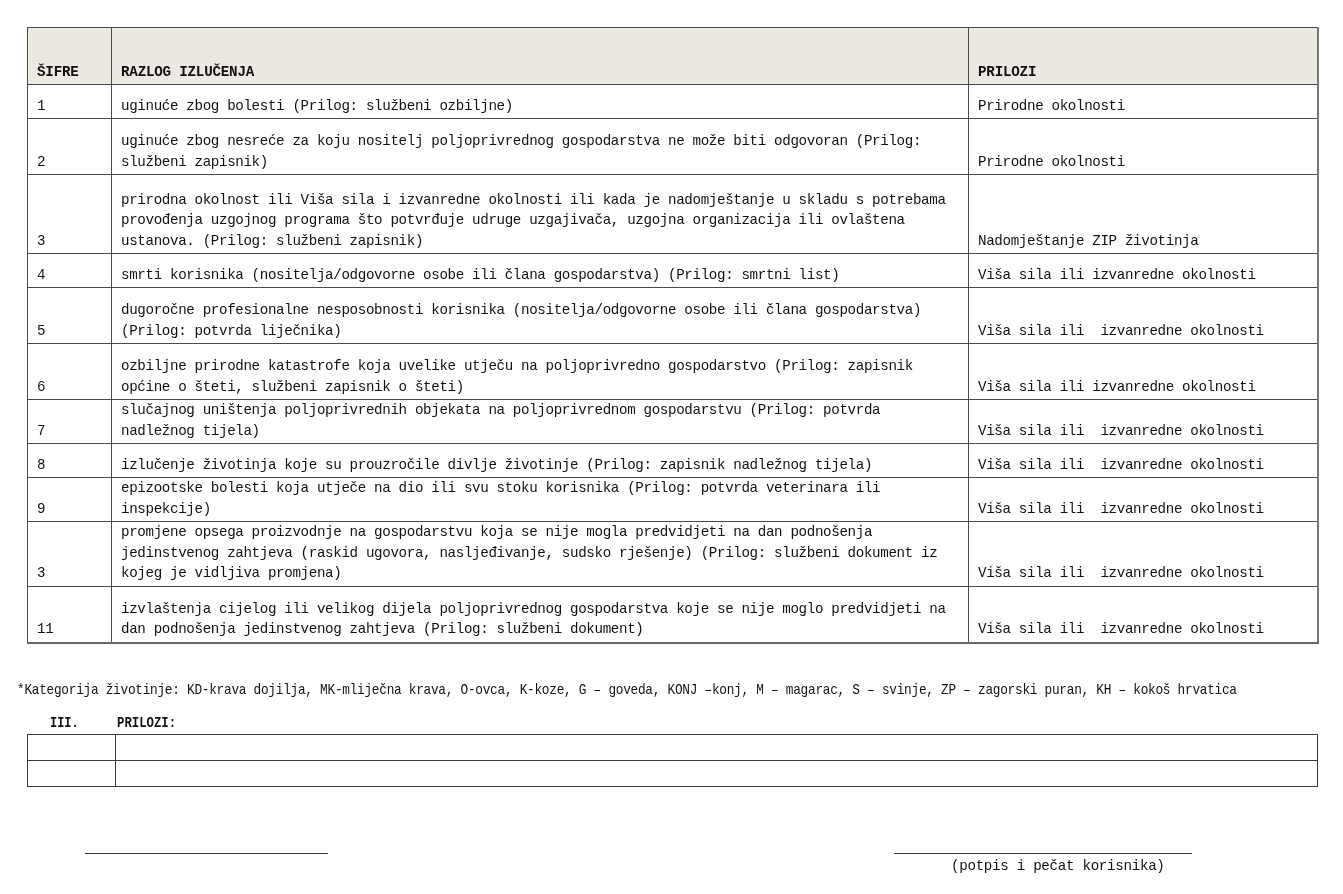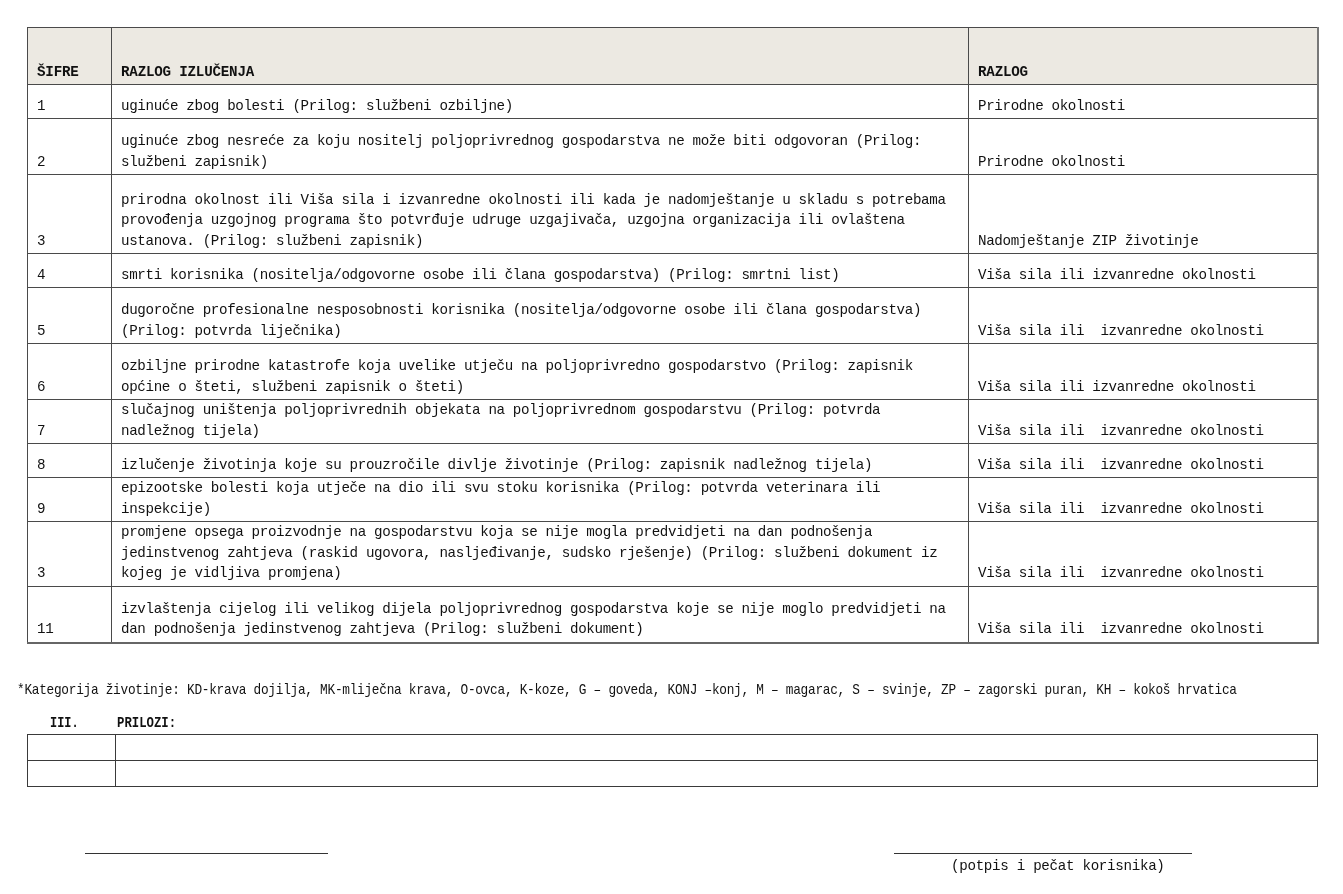--- a/index.html
+++ b/index.html
@@ -88,38 +88,38 @@
   <table class="main">
     <colgroup>
         <col class="c1">
         <col class="c2">
         <col class="c3">
       </colgroup>
     <thead>
       <tr>
         <th>ŠIFRE</th>
         <th>RAZLOG IZLUČENJA</th>
-        <th>RAZLOG</th>
+        <th>PRILOZI</th>
       </tr>
     </thead>
     <tbody>
       <tr class="h1">
         <td>1</td>
         <td>uginuće zbog bolesti (Prilog: službeni ozbiljne)</td>
         <td>Prirodne okolnosti</td>
       </tr>
       <tr class="h2">
         <td>2</td>
         <td>uginuće zbog nesreće za koju nositelj poljoprivrednog gospodarstva ne može biti odgovoran (Prilog: službeni zapisnik)</td>
         <td>Prirodne okolnosti</td>
       </tr>
       <tr class="h3">
         <td>3</td>
         <td>prirodna okolnost ili Viša sila i izvanredne okolnosti ili kada je nadomještanje u skladu s potrebama provođenja uzgojnog programa što potvrđuje udruge uzgajivača, uzgojna organizacija ili ovlaštena ustanova. (Prilog: službeni zapisnik)</td>
-        <td>Nadomještanje ZIP životinje</td>
+        <td>Nadomještanje ZIP životinja</td>
       </tr>
       <tr class="h1">
         <td>4</td>
         <td>smrti korisnika (nositelja/odgovorne osobe ili člana gospodarstva) (Prilog: smrtni list)</td>
         <td>Viša sila ili izvanredne okolnosti</td>
       </tr>
       <tr class="h2">
         <td>5</td>
         <td>dugoročne profesionalne nesposobnosti korisnika (nositelja/odgovorne osobe ili člana gospodarstva) (Prilog: potvrda liječnika)</td>
         <td style="white-space:pre">Viša sila ili  izvanredne okolnosti</td>

